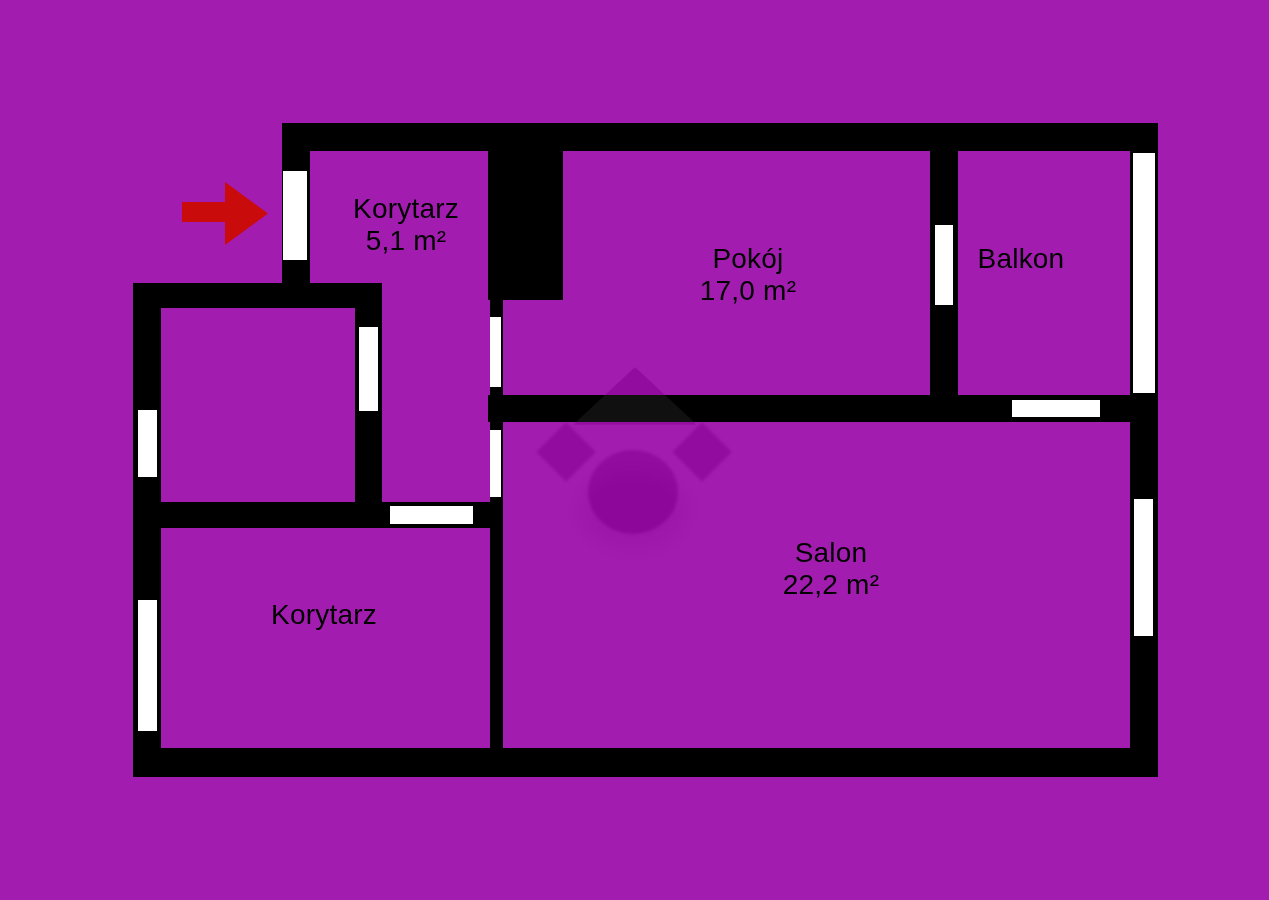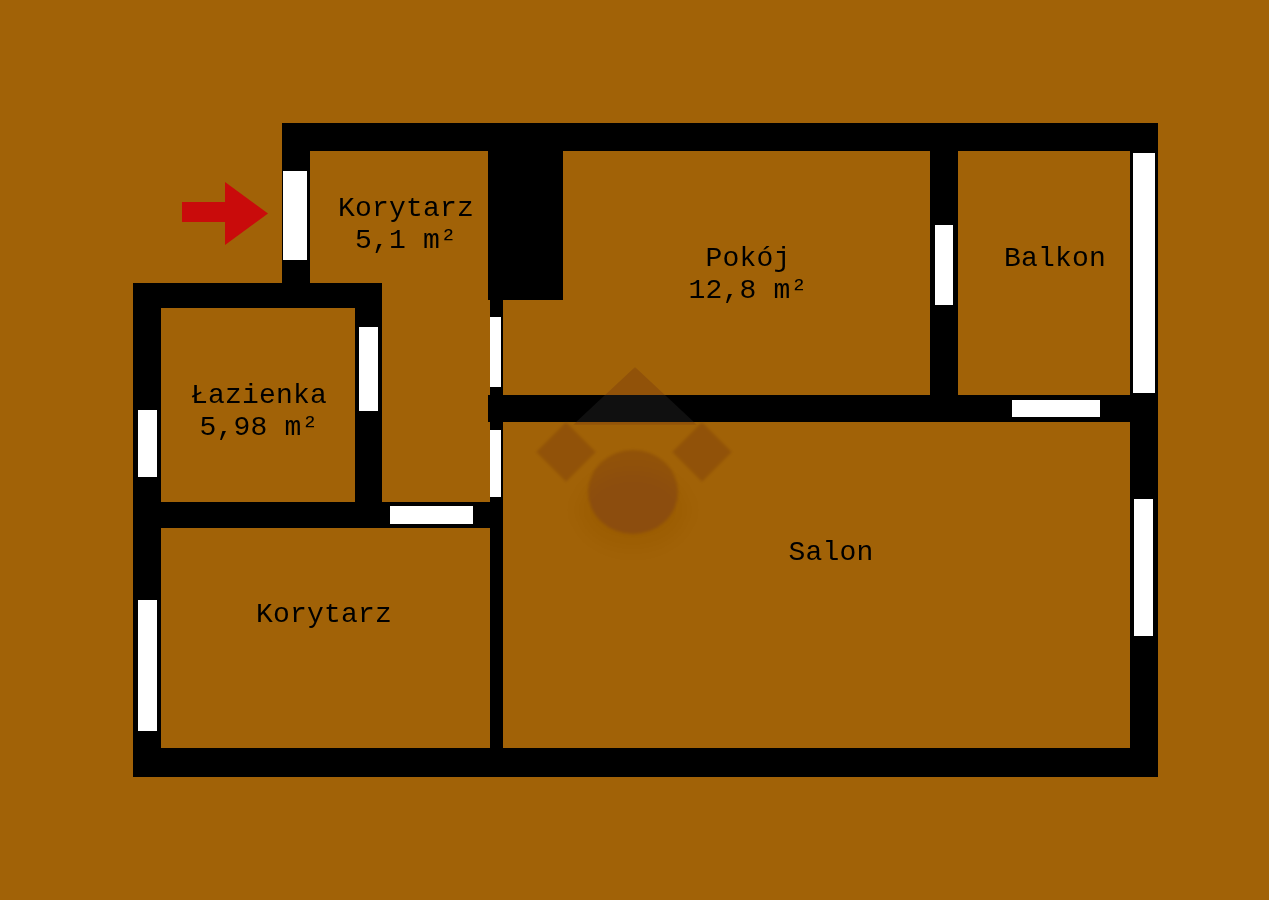--- a/index.html
+++ b/index.html
@@ -1,18 +1,18 @@
 <!DOCTYPE html>
 <html><head>
 <meta charset="utf-8">
 <style>
   html,body{margin:0;padding:0;background:#ffffff;}
   .stage{
-    position:relative;width:1269px;height:900px;background:#a16207;overflow:hidden;
-    font-family:Liberation Mono, monospace;
+    position:relative;width:1269px;height:900px;background:#a21caf;overflow:hidden;
+    font-family:Liberation Sans, sans-serif;
   }
   .wall{position:absolute;background:#000000;}
   .opening{position:absolute;background:#ffffff;box-shadow:0 0 0 2px #000000 inset;}
   .opening.noline{box-shadow:none;}
   .room-label{
     position:absolute;width:220px;height:64px;text-align:center;
     color:#000000;font-size:28px;line-height:32px;letter-spacing:0.2px;white-space:nowrap;
   }
   .arrow-shaft{position:absolute;}
   .arrow-head{position:absolute;clip-path:polygon(0 0,100% 50%,0 100%);}
@@ -63,29 +63,26 @@
     <div class="arrow-shaft" style="left:182px;top:202px;width:44px;height:20px;background:#c90b0b;"></div>
     <div class="arrow-head" style="left:225px;top:182px;width:43px;height:63px;background:#c90b0b;"></div>
   </div>
 
   <div class="room-label" style="left:296px;top:193px;">
     <div>Korytarz</div>
     <div>5,1 m²</div>
   </div>
   <div class="room-label" style="left:638px;top:243px;">
     <div>Pokój</div>
-    <div>12,8 m²</div>
+    <div>17,0 m²</div>
   </div>
-  <div class="room-label" style="left:945px;top:243px;">
+  <div class="room-label" style="left:911px;top:243px;">
     <div>Balkon</div>
-  </div>
-  <div class="room-label" style="left:149px;top:380px;">
-    <div>Łazienka</div>
-    <div>5,98 m²</div>
   </div>
   <div class="room-label" style="left:214px;top:599px;">
     <div>Korytarz</div>
   </div>
   <div class="room-label" style="left:721px;top:537px;text-align:center;">
     <div>Salon</div>
+    <div>22,2 m²</div>
   </div>
 
 </div>
 
 </body></html>

